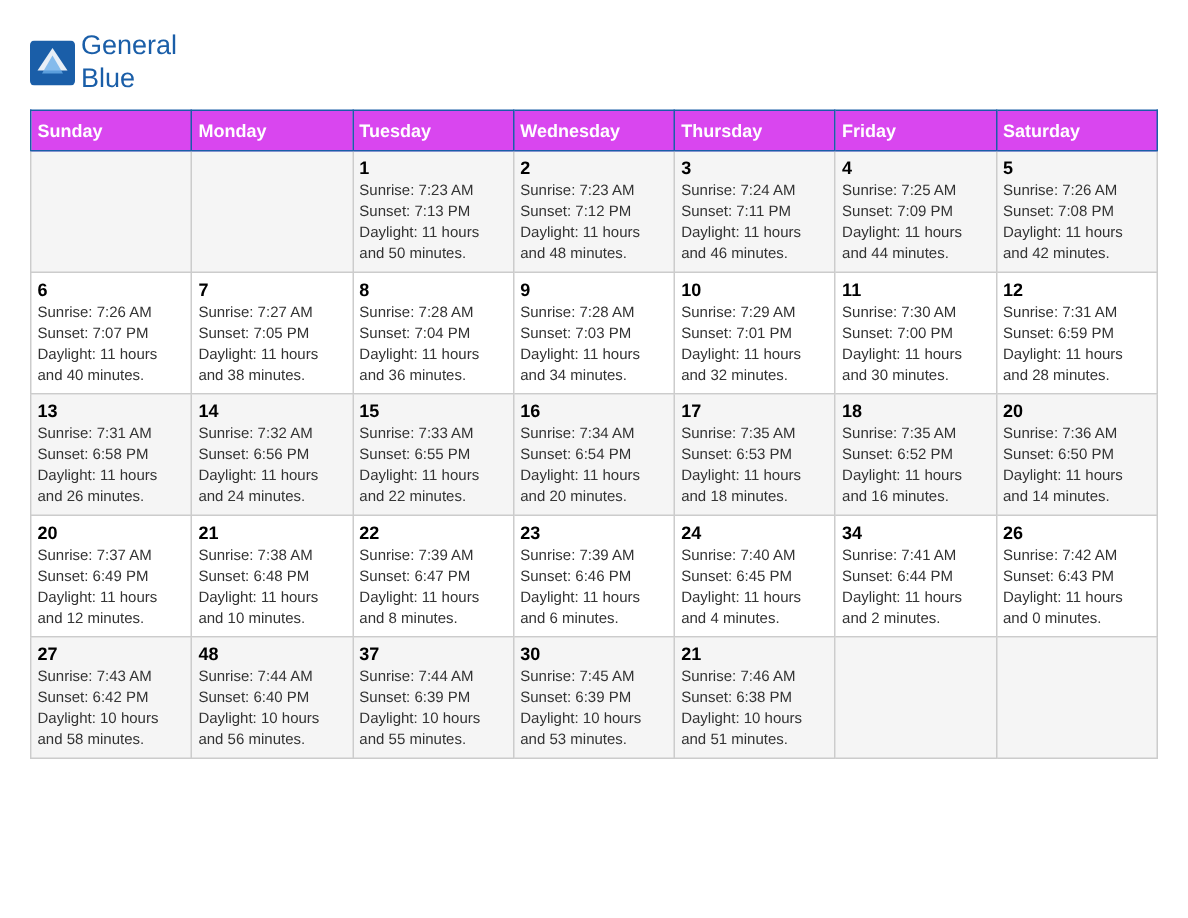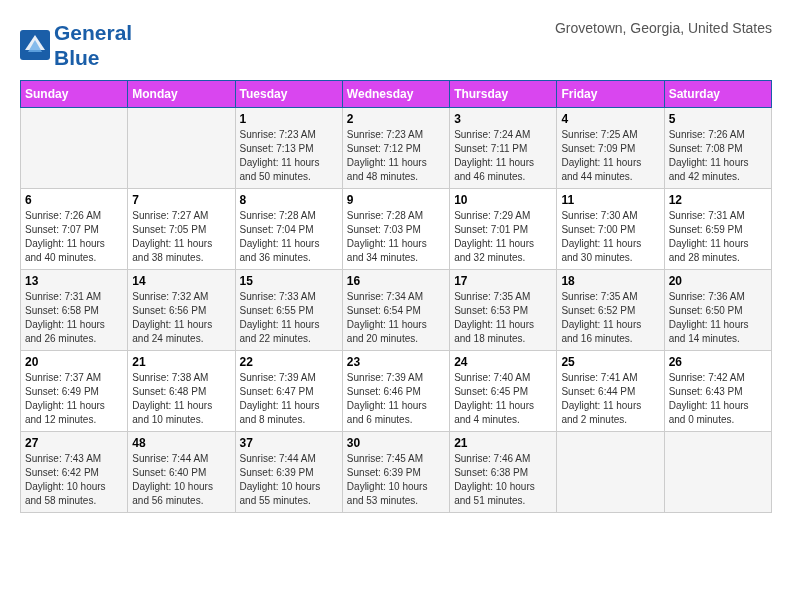--- a/index.html
+++ b/index.html
@@ -14,22 +14,22 @@
       display: flex;
       justify-content: space-between;
       align-items: flex-start;
       margin-bottom: 10px;
     }
     .logo {
       display: flex;
       align-items: center;
     }
     .logo-text {
-      font-size: 21px;
-      font-weight: bold;
+      font-size: 18px;
+      font-weight: normal;
       color: #333;
       line-height: 1.2;
     }
     .logo-text span {
       color: #1a5ea8;
     }
     .logo-icon {
       width: 30px;
       height: 30px;
       margin-right: 4px;
@@ -93,21 +93,20 @@
       <rect x="0" y="0" width="30" height="30" fill="#1a5ea8" rx="3"></rect>
       <polygon points="15,5 25,20 5,20" fill="white" opacity="0.9"></polygon>
       <polygon points="15,10 22,22 8,22" fill="#6baee8" opacity="0.8"></polygon>
     </svg>
     <div class="logo-text">
       <div><span>General</span></div>
       <div><span>Blue</span></div>
     </div>
   </div>
   <div class="title-block">
-    <div class="location">Grovetown, Georgia, United States</div>
   </div>
 </div>
 
 <table>
   <thead>
     <tr>
     <th>Sunday</th>
         <th>Monday</th>
         <th>Tuesday</th>
         <th>Wednesday</th>
@@ -216,21 +215,21 @@
         </td>
         <td>
           <div class="day-num">23</div>
           <div class="day-info">Sunrise: 7:39 AM<br>Sunset: 6:46 PM<br>Daylight: 11 hours and 6 minutes.</div>
         </td>
         <td>
           <div class="day-num">24</div>
           <div class="day-info">Sunrise: 7:40 AM<br>Sunset: 6:45 PM<br>Daylight: 11 hours and 4 minutes.</div>
         </td>
         <td>
-          <div class="day-num">25</div>
+          <div class="day-num">34</div>
           <div class="day-info">Sunrise: 7:41 AM<br>Sunset: 6:44 PM<br>Daylight: 11 hours and 2 minutes.</div>
         </td>
         <td>
           <div class="day-num">26</div>
           <div class="day-info">Sunrise: 7:42 AM<br>Sunset: 6:43 PM<br>Daylight: 11 hours and 0 minutes.</div>
         </td>
       </tr>
       <tr>
         <td>
           <div class="day-num">27</div>

